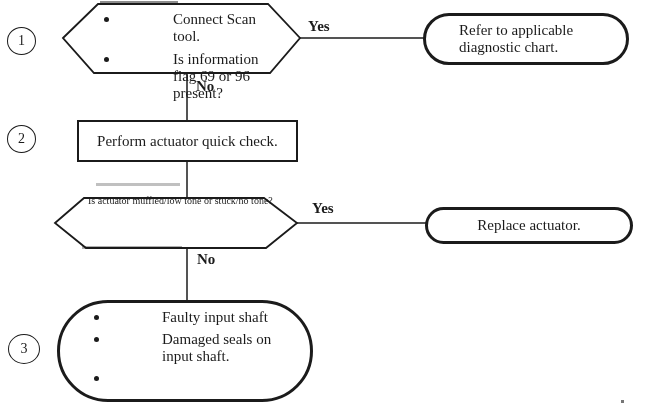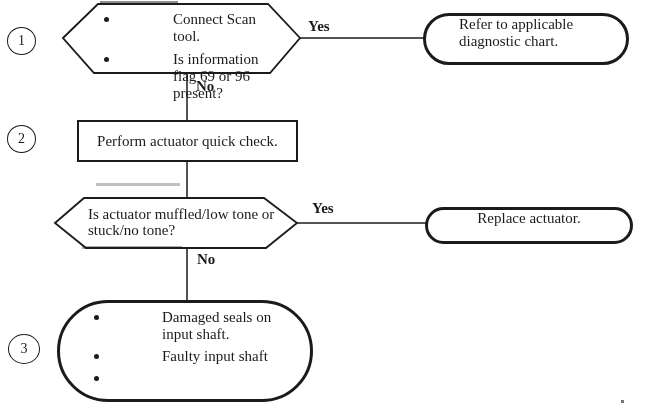--- a/index.html
+++ b/index.html
@@ -42,21 +42,21 @@
     align-items: center;
     justify-content: center;
     font-size: 15px;
     background: #ffffff;
   }
   .terminator {
     position: absolute;
     border: 3px solid #1b1b1b;
     box-sizing: border-box;
     display: flex;
-    align-items: flex-start;
+    align-items: center;
     justify-content: center;
     font-size: 15px;
     background: #ffffff;
   }
   #terminator-1 { left: 423px; top: 13px;  width: 206px; height: 52px;  border-radius: 26px; }
   #terminator-1 .inner { width: 134px; line-height: 17px; }
   #terminator-2 { left: 425px; top: 207px; width: 208px; height: 37px;  border-radius: 19px; }
   #terminator-3 { left: 57px;  top: 300px; width: 256px; height: 102px; border-radius: 51px; }
 
   .bullet-list {
@@ -83,24 +83,24 @@
   #decision-1-content .bullet-cell { width: 33px; }
   #decision-1-content .text { width: 137px; }
 
   #terminator-3-content { left: 90px; top: 309px; width: 210px; }
   #terminator-3-content li { margin-bottom: 5px; }
   #terminator-3-content .bullet-cell { width: 32px; }
   #terminator-3-content .text { width: 168px; }
 
   #decision-2-text {
     position: absolute;
-    left: 88px; top: 206px;
+    left: 88px; top: 189px;
     width: 200px;
-    font-size: 15px;
-    line-height: 16px;
+    font-size: 10px;
+    line-height: 23px;
   }
   .edge-label {
     position: absolute;
     font-size: 15px;
     background: transparent;
     font-weight: bold;
   }
   #yes-label-1 { left: 308px; top: 18px; }
   #no-label-1  { left: 196px; top: 78px; }
   #yes-label-2 { left: 312px; top: 200px; }
@@ -166,27 +166,27 @@
   <div id="terminator-2" class="terminator">
     <span>Replace actuator.</span>
   </div>
 
   <div id="terminator-3" class="terminator"></div>
   <ul id="terminator-3-content" class="bullet-list">
     <li>
       <span class="bullet-cell">
           <span class="dot"></span>
         </span>
-      <span class="text">Damaged seals on input shaft.</span>
+      <span class="text">Faulty input shaft</span>
     </li>
     <li>
       <span class="bullet-cell">
           <span class="dot"></span>
         </span>
-      <span class="text">Faulty input shaft</span>
+      <span class="text">Damaged seals on input shaft.</span>
     </li>
     <li>
       <span class="bullet-cell">
           <span class="dot"></span>
         </span>
     </li>
   </ul>
 
   <div class="smudge" style="left:100px; top:1px; width:78px; height:3px; opacity:0.5;"></div>
   <div class="smudge" style="left:96px; top:183px; width:84px; height:3px; opacity:0.28;"></div>

